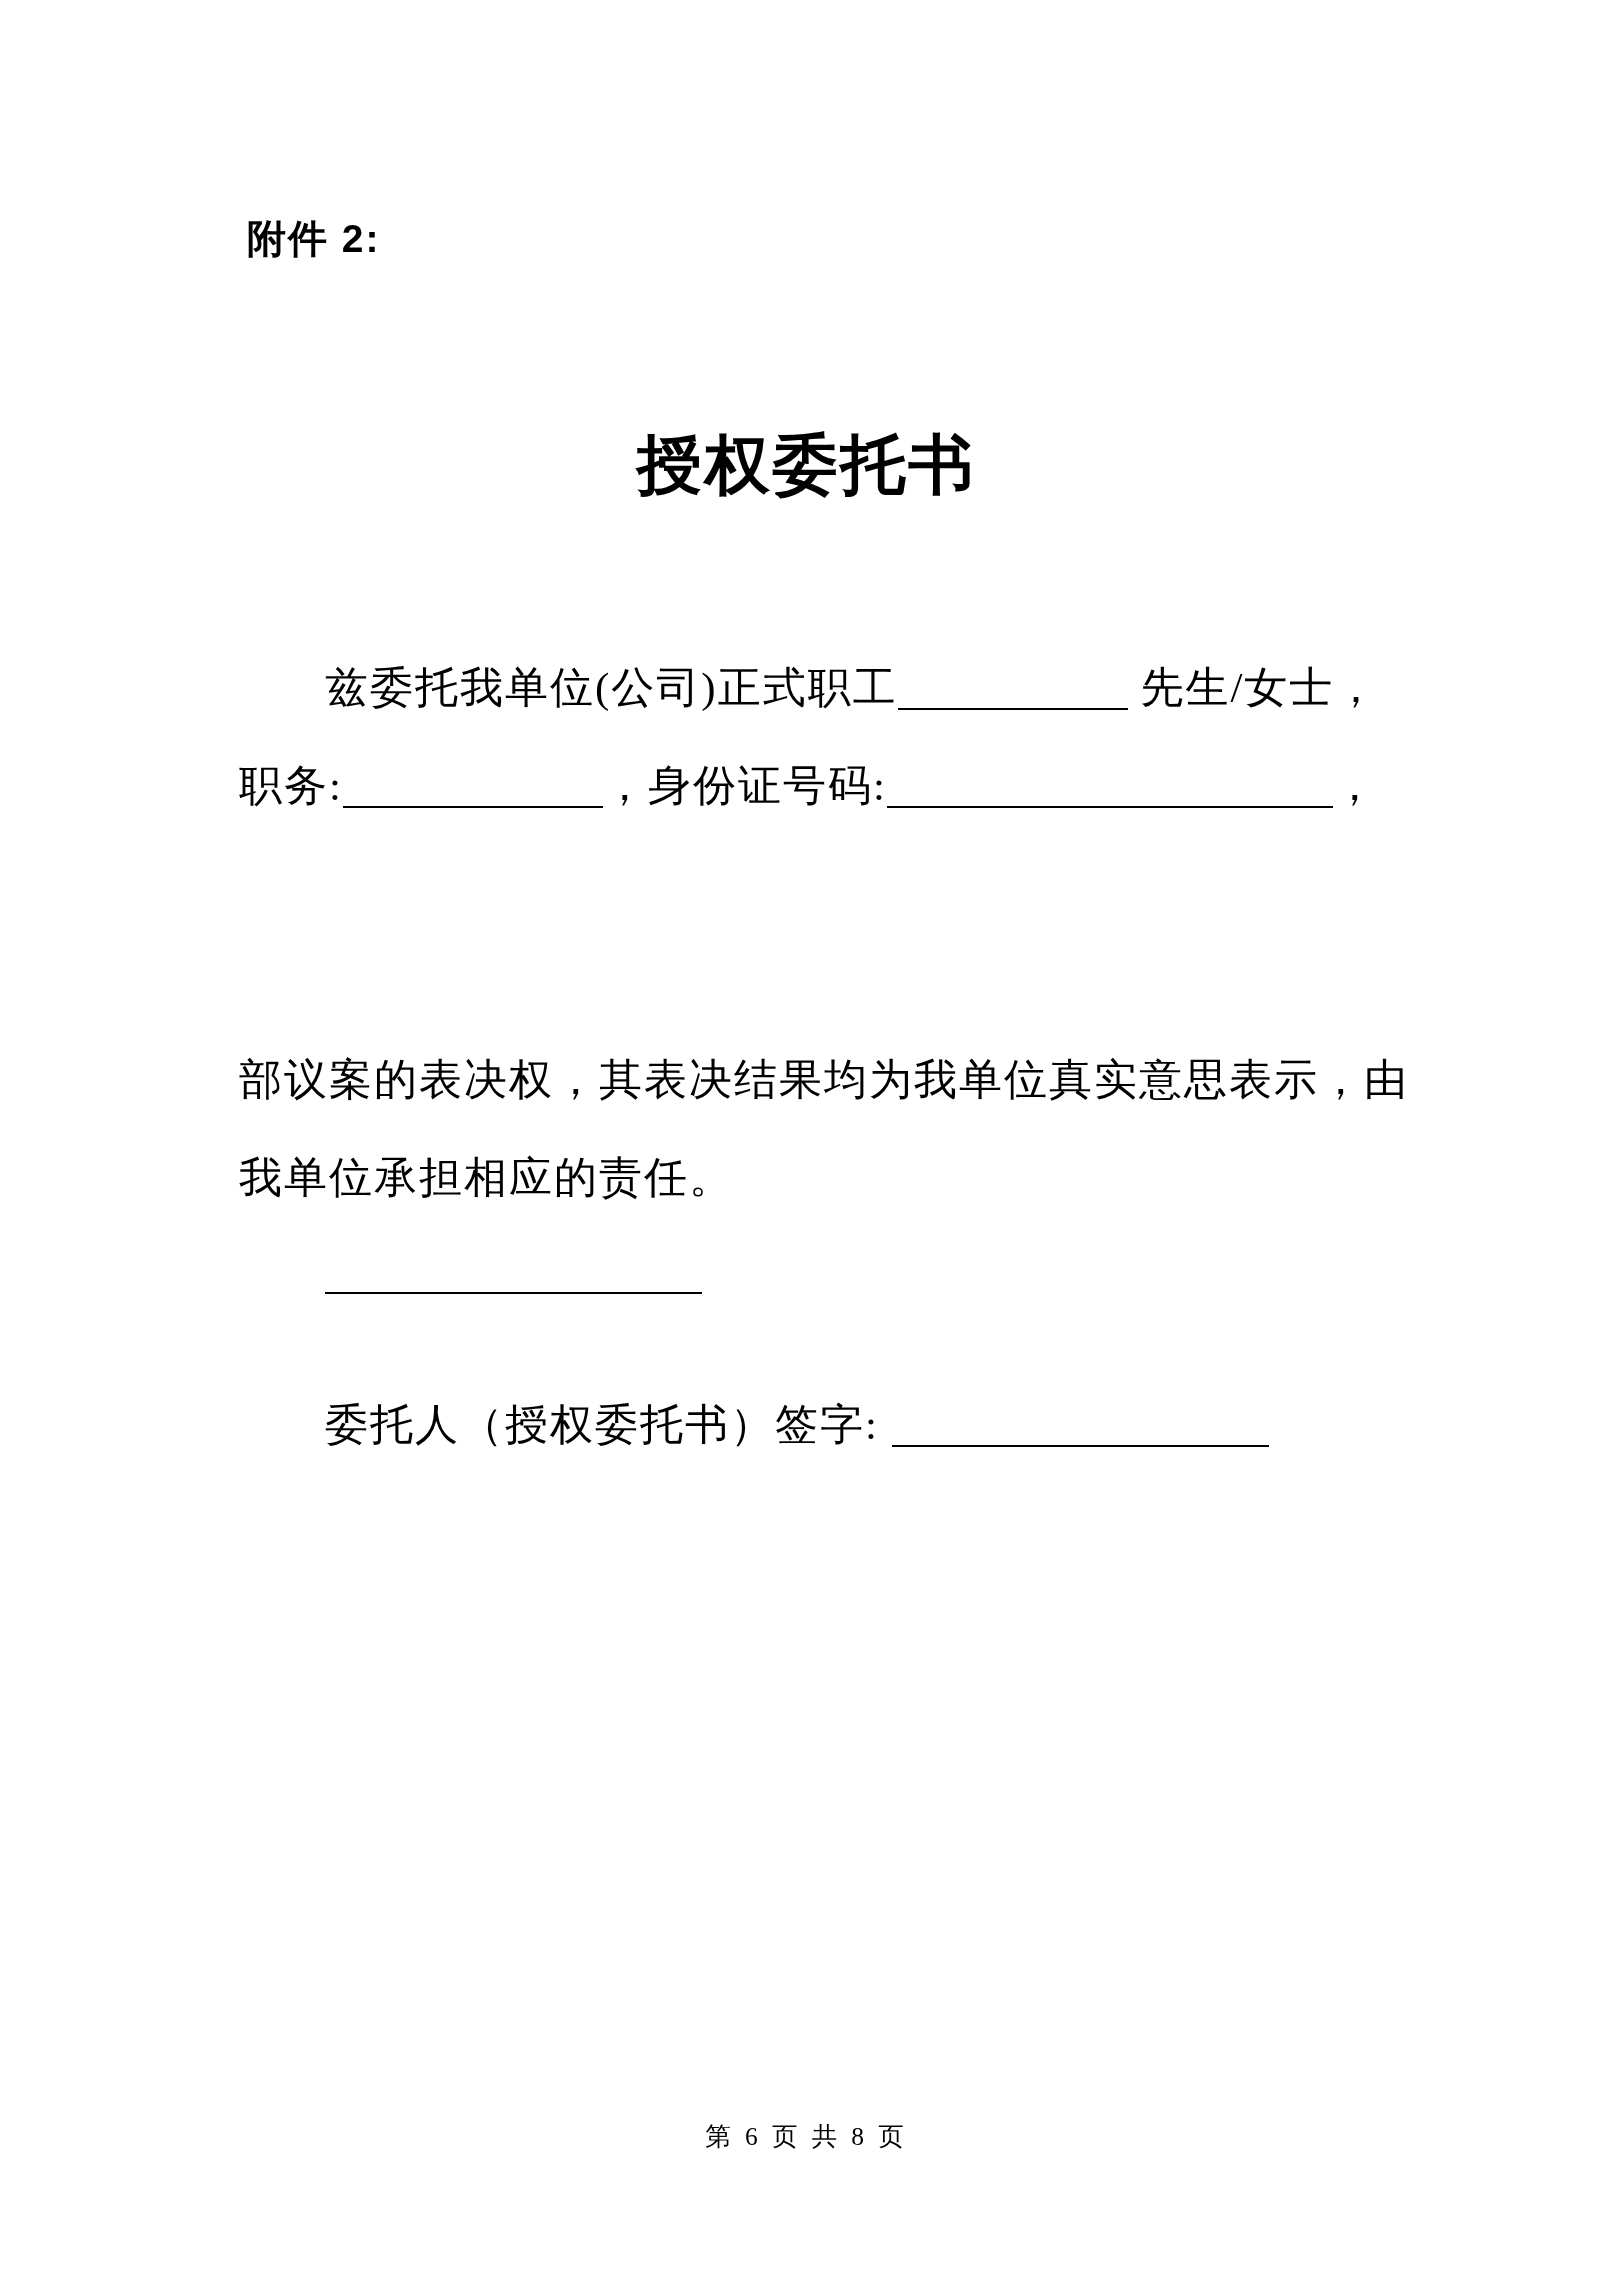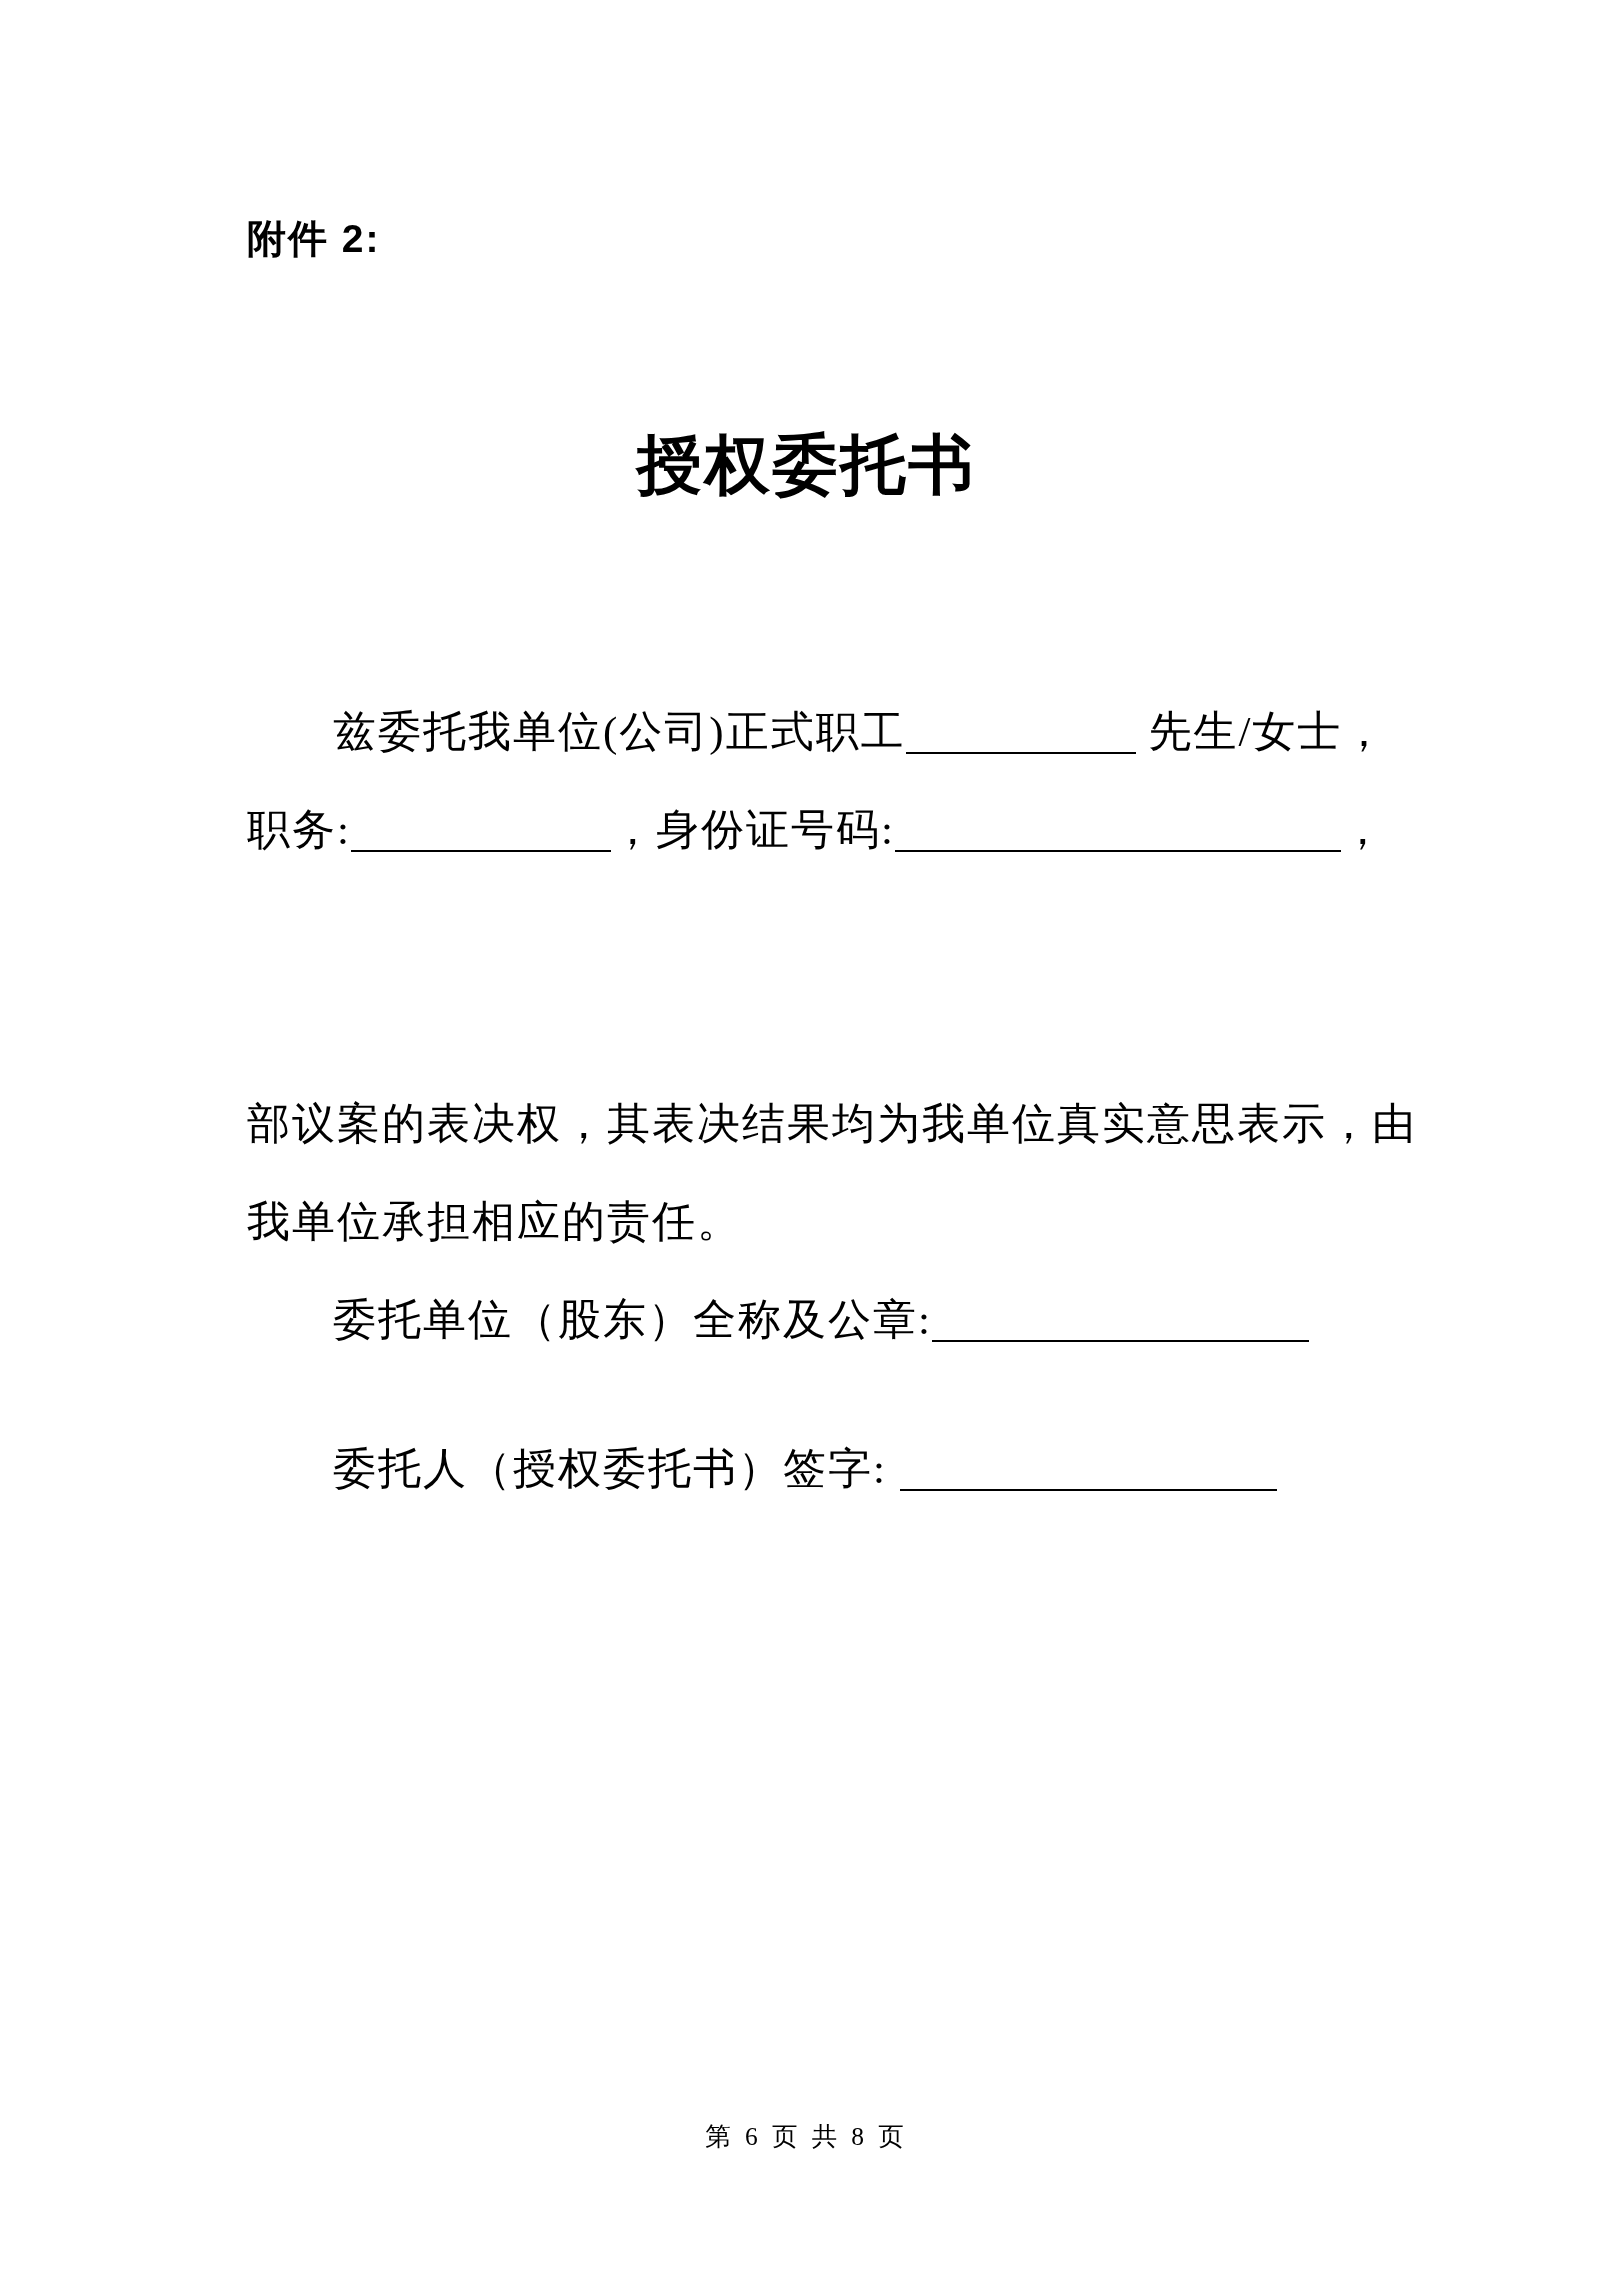--- a/index.html
+++ b/index.html
@@ -27,26 +27,25 @@
     width:100%;
     top:388px;
     text-align:center;
     font-size:65px;
     font-weight:bold;
     letter-spacing:2.9px;
     margin-top:33px;
   }
   .body-line{
     position:absolute;
-    left:247px;
+    left:239px;
     width:1137px;
     font-size:43px;
     letter-spacing:2px;
     white-space:nowrap;
-    margin-top:44px;
   }
   .indent{display:inline-block;width:86px;}
   .blank{
     display:inline-block;
     border-bottom:2.9px solid #000;
     height:43px;
     margin-bottom:-7.8px;
     vertical-align:baseline;
   }
   .date-line{
@@ -88,21 +87,21 @@
 
   <div class="body-line" style="top:1051px">
     <span>部议案的表决权，其表决结果均为我单位真实意思表示，由</span>
   </div>
 
   <div class="body-line" style="top:1149px">
     <span>我单位承担相应的责任。</span>
   </div>
 
   <div class="body-line" style="top:1247px">
-    <span class="indent"></span><span>委托单位（股东）全称及公章:</span><span class="blank" style="width:377px"></span>
+    <span class="indent"></span><span class="blank" style="width:377px"></span>
   </div>
 
   <div class="body-line" style="top:1396px">
     <span class="indent"></span><span>委托人（授权委托书）签字:</span> <span class="blank" style="width:377px"></span>
   </div>
 
 
   <div class="footer">第 6 页 共 8 页</div>
 
 </div>

